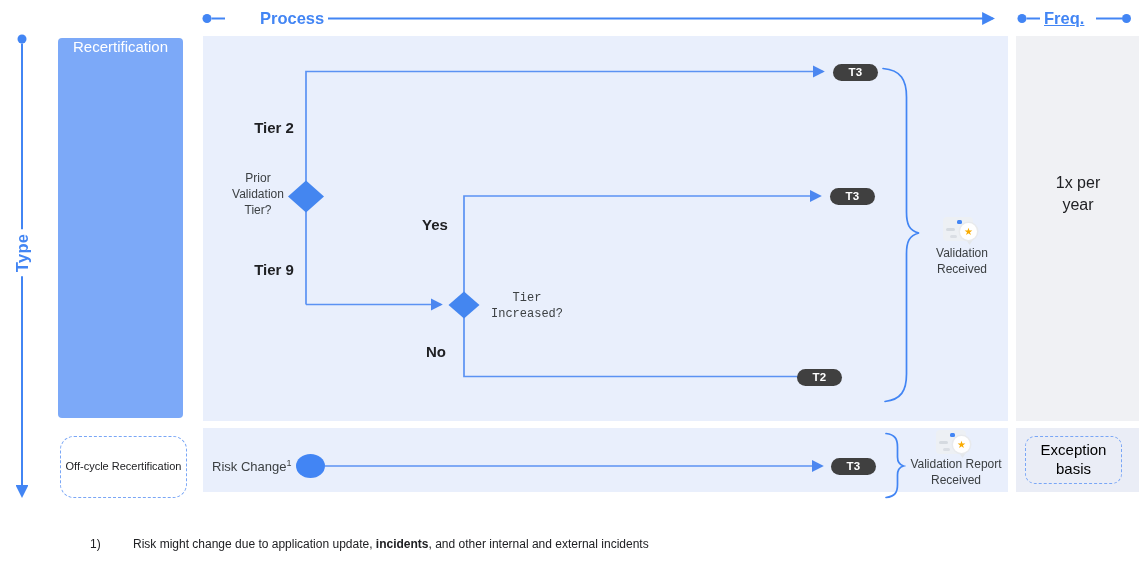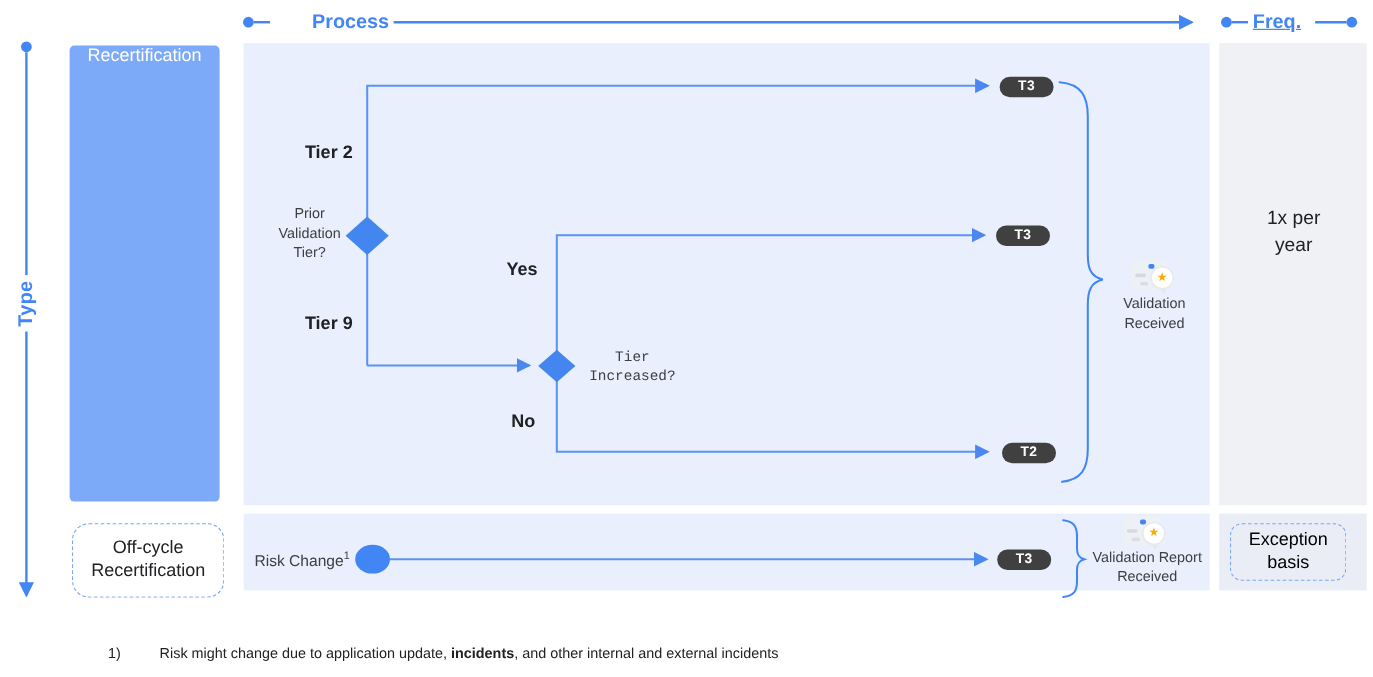--- a/index.html
+++ b/index.html
@@ -27,21 +27,21 @@
     background:#7CA9F8;border-radius:4px;display:flex;
     justify-content:center;z-index:2;
   }
   .recert-box span{color:#ffffff;font-size:15px;}
   .offcycle-box{
     position:absolute;left:60px;top:436px;width:127px;height:62px;
     background:#ffffff;border:1.6px dashed #79A6F6;border-radius:14px;
     display:flex;align-items:center;justify-content:center;text-align:center;
     z-index:2;box-sizing:border-box;
   }
-  .offcycle-box span{font-size:15px;font-weight:500;line-height:1.25;color:#202124;width:118px;}
+  .offcycle-box span{font-size:11px;font-weight:500;line-height:1.25;color:#202124;width:118px;}
   
   .flow-label{position:absolute;font-size:12px;color:#3C4043;text-align:center;line-height:1.32;z-index:3;}
   .tier-label{position:absolute;font-size:15px;font-weight:700;color:#202124;text-align:center;z-index:3;}
   
   .pill{
     position:absolute;width:45px;height:17px;background:#404040;border-radius:9px;
     color:#ffffff;font-size:11.5px;font-weight:700;letter-spacing:.4px;
     display:flex;align-items:center;justify-content:center;z-index:3;
   }
   
@@ -143,21 +143,21 @@
 
 <div class="tier-label" style="left:246px;top:119px;width:56px;">Tier 2</div>
 <div class="flow-label" style="left:226px;top:171px;width:64px;">Prior Validation Tier?</div>
 <div class="tier-label" style="left:246px;top:261px;width:56px;">Tier 9</div>
 <div class="tier-label" style="left:407px;top:216px;width:56px;">Yes</div>
 <div class="tier-label" style="left:408px;top:343px;width:56px;">No</div>
 <div class="flow-label" style="left:483px;top:291px;width:88px;font-family:Liberation Mono, monospace;">Tier Increased?</div>
 
 <div class="pill" style="left:833px;top:63.5px;">T3</div>
 <div class="pill" style="left:830px;top:187.5px;">T3</div>
-<div class="pill" style="left:835px;top:368.5px;">T2</div>
+<div class="pill" style="left:797px;top:368.5px;">T2</div>
 <div class="pill" style="left:831px;top:457.5px;">T3</div>
 
 <div class="cert-icon" style="left:941px;top:217px;">
   <div class="cert-card"></div>
   <div class="cert-dot-blue"></div>
   <div class="cert-dash1"></div>
   <div class="cert-dash2"></div>
   <div class="cert-ribbon"></div>
   <div class="cert-badge">
     <span class="cert-star">★</span>

